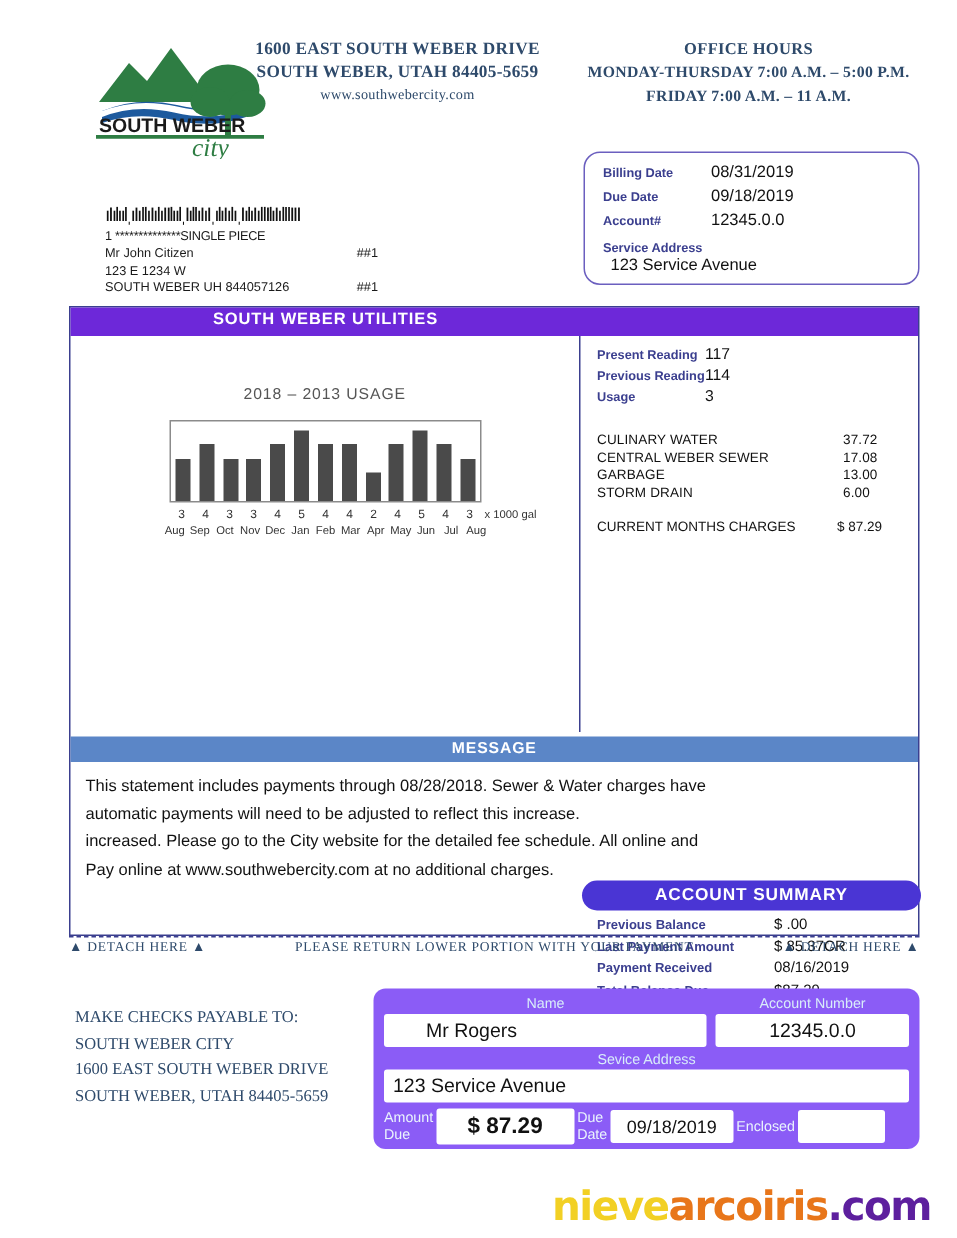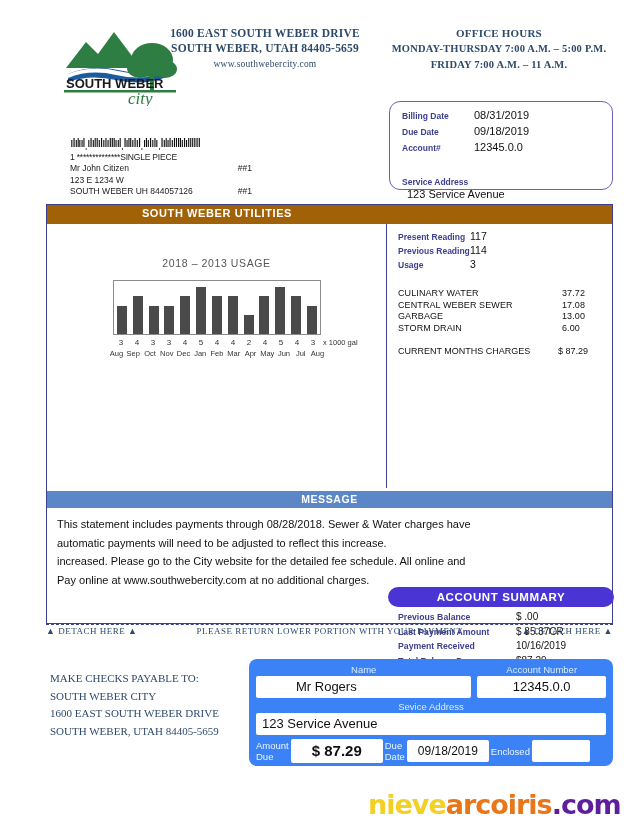--- a/index.html
+++ b/index.html
@@ -30,41 +30,41 @@
   
   #billinfo {
     position:absolute; left:389px; top:101px; width:224px; height:89px;
     border:1.3px solid #6b5fbf; border-radius:11px; background:#fff;
     padding:7px 0 0 12px;
   }
   .bi-row { display:flex; align-items:baseline; height:16px; }
   .bi-lab { width:72px; font-size:8.5px; color:#3b3f8f; font-weight:700;
             font-family:"Liberation Sans", sans-serif; }
   .bi-val { font-size:11px; color:#111; font-family:"Liberation Sans", sans-serif; }
-  .bi-sa-lab { font-size:8.5px; color:#3b3f8f; font-weight:700; margin-top:20px; }
+  .bi-sa-lab { font-size:8.5px; color:#3b3f8f; font-weight:700; margin-top:3px; }
   .bi-sa-val { font-size:11px; color:#111; margin-top:1px; padding-left:5px; }
 
   
   #mailblock { position:absolute; left:70px; top:124px; width:230px;margin-top:12px; }
   #imb { font-family:"Liberation Sans", sans-serif; font-size:13px;
          letter-spacing:-1.4px; color:#111; line-height:13px;
          height:15px; overflow:hidden; white-space:nowrap; }
   #mailblock .mrow { display:flex; justify-content:space-between;
                      font-size:8.5px; color:#1a1a1a; line-height:11.5px;
                      width:182px; }
   #mailblock .single { font-size:8.5px; line-height:12px; color:#1a1a1a;
                        letter-spacing:-0.2px; }
 
   
   #billframe { position:absolute; left:46px; top:204px; width:567px; height:420px;
                border:1.6px solid #3b3f8f; background:#fff; }
 
   
   #purplebar { position:absolute; left:0; top:0; width:100%; height:19px;
-               background:#a16207; color:#fff; }
+               background:#6d28d9; color:#fff; }
   #purplebar .t1 { position:absolute; left:0; top:2px; width:340px; text-align:center;
                    font-size:11px; font-weight:700; letter-spacing:.6px; }
   #purplebar .t2 { position:absolute; left:340px; top:2px; width:227px; text-align:center;
                    font-size:11px; font-weight:700; letter-spacing:.6px; }
 
   #divider { position:absolute; left:339px; top:19px; width:1.4px; height:264px;
              background:#3b3f8f; }
 
   
   #chart-area { position:absolute; left:0; top:19px; width:339px; height:264px; }
@@ -126,28 +126,28 @@
                color:#2e4a6b; letter-spacing:.5px; }
   #detachrow .mid { flex:1; text-align:center; }
 
   
   #payable { position:absolute; left:50px; top:670px; width:210px;
              font-family:"Liberation Serif", serif; color:#2e4a6b;
              font-size:11px; line-height:17.5px; }
 
   
   #stub { position:absolute; left:249px; top:659px; width:364px; height:107px;
-          background:#3b82f6; border-radius:8px; padding:4px 7px 0 7px; }
+          background:#8b5cf6; border-radius:8px; padding:4px 7px 0 7px; }
   .stub-lab { color:#d8ecfa; font-size:9.5px; text-align:center;
               line-height:13px; }
   .stub-box { background:#fff; border-radius:2px; height:22px; }
   #stub-r1 { display:flex; gap:6px; }
   #stub-name-col { width:216px; }
   #stub-acct-col { width:129px; }
-  #stub-name-val { font-size:13px; color:#111; padding-left:40px; line-height:22px; }
+  #stub-name-val { font-size:13px; color:#111; padding-left:28px; line-height:22px; }
   #stub-acct-val { font-size:13px; color:#111; text-align:center; line-height:22px; }
   #stub-sa-lab { margin-top:2px; }
   #stub-sa-box { height:22px; }
   #stub-sa-val { font-size:13px; color:#111; padding-left:6px; line-height:22px; }
   #stub-r3 { display:flex; align-items:center; gap:2px; margin-top:4px; }
   .stub-2line { color:#eaf4fd; font-size:9.5px; line-height:11px; }
   #amt-box { width:92px; height:24px; background:#fff; border-radius:2px;
              text-align:center; font-size:15px; font-weight:700; color:#111;
              line-height:24px; }
   #due-box { width:82px; height:22px; background:#fff; border-radius:2px;
@@ -333,21 +333,21 @@
       <div class="as-row">
         <span class="as-lab">Previous Balance</span>
         <span class="as-val">$ .00</span>
       </div>
       <div class="as-row">
         <span class="as-lab">Last Payment Amount</span>
         <span class="as-val">$ 85.37CR</span>
       </div>
       <div class="as-row">
         <span class="as-lab">Payment Received</span>
-        <span class="as-val">10/16/2019</span>
+        <span class="as-val">08/16/2019</span>
       </div>
       <div class="as-row">
         <span class="as-lab">Total Balance Due</span>
         <span class="as-val">$87.29</span>
       </div>
       <div class="as-row">
         <span class="as-lab">Balance Due after the 18th</span>
         <span class="as-val">$ 92.29</span>
       </div>
     </div>

